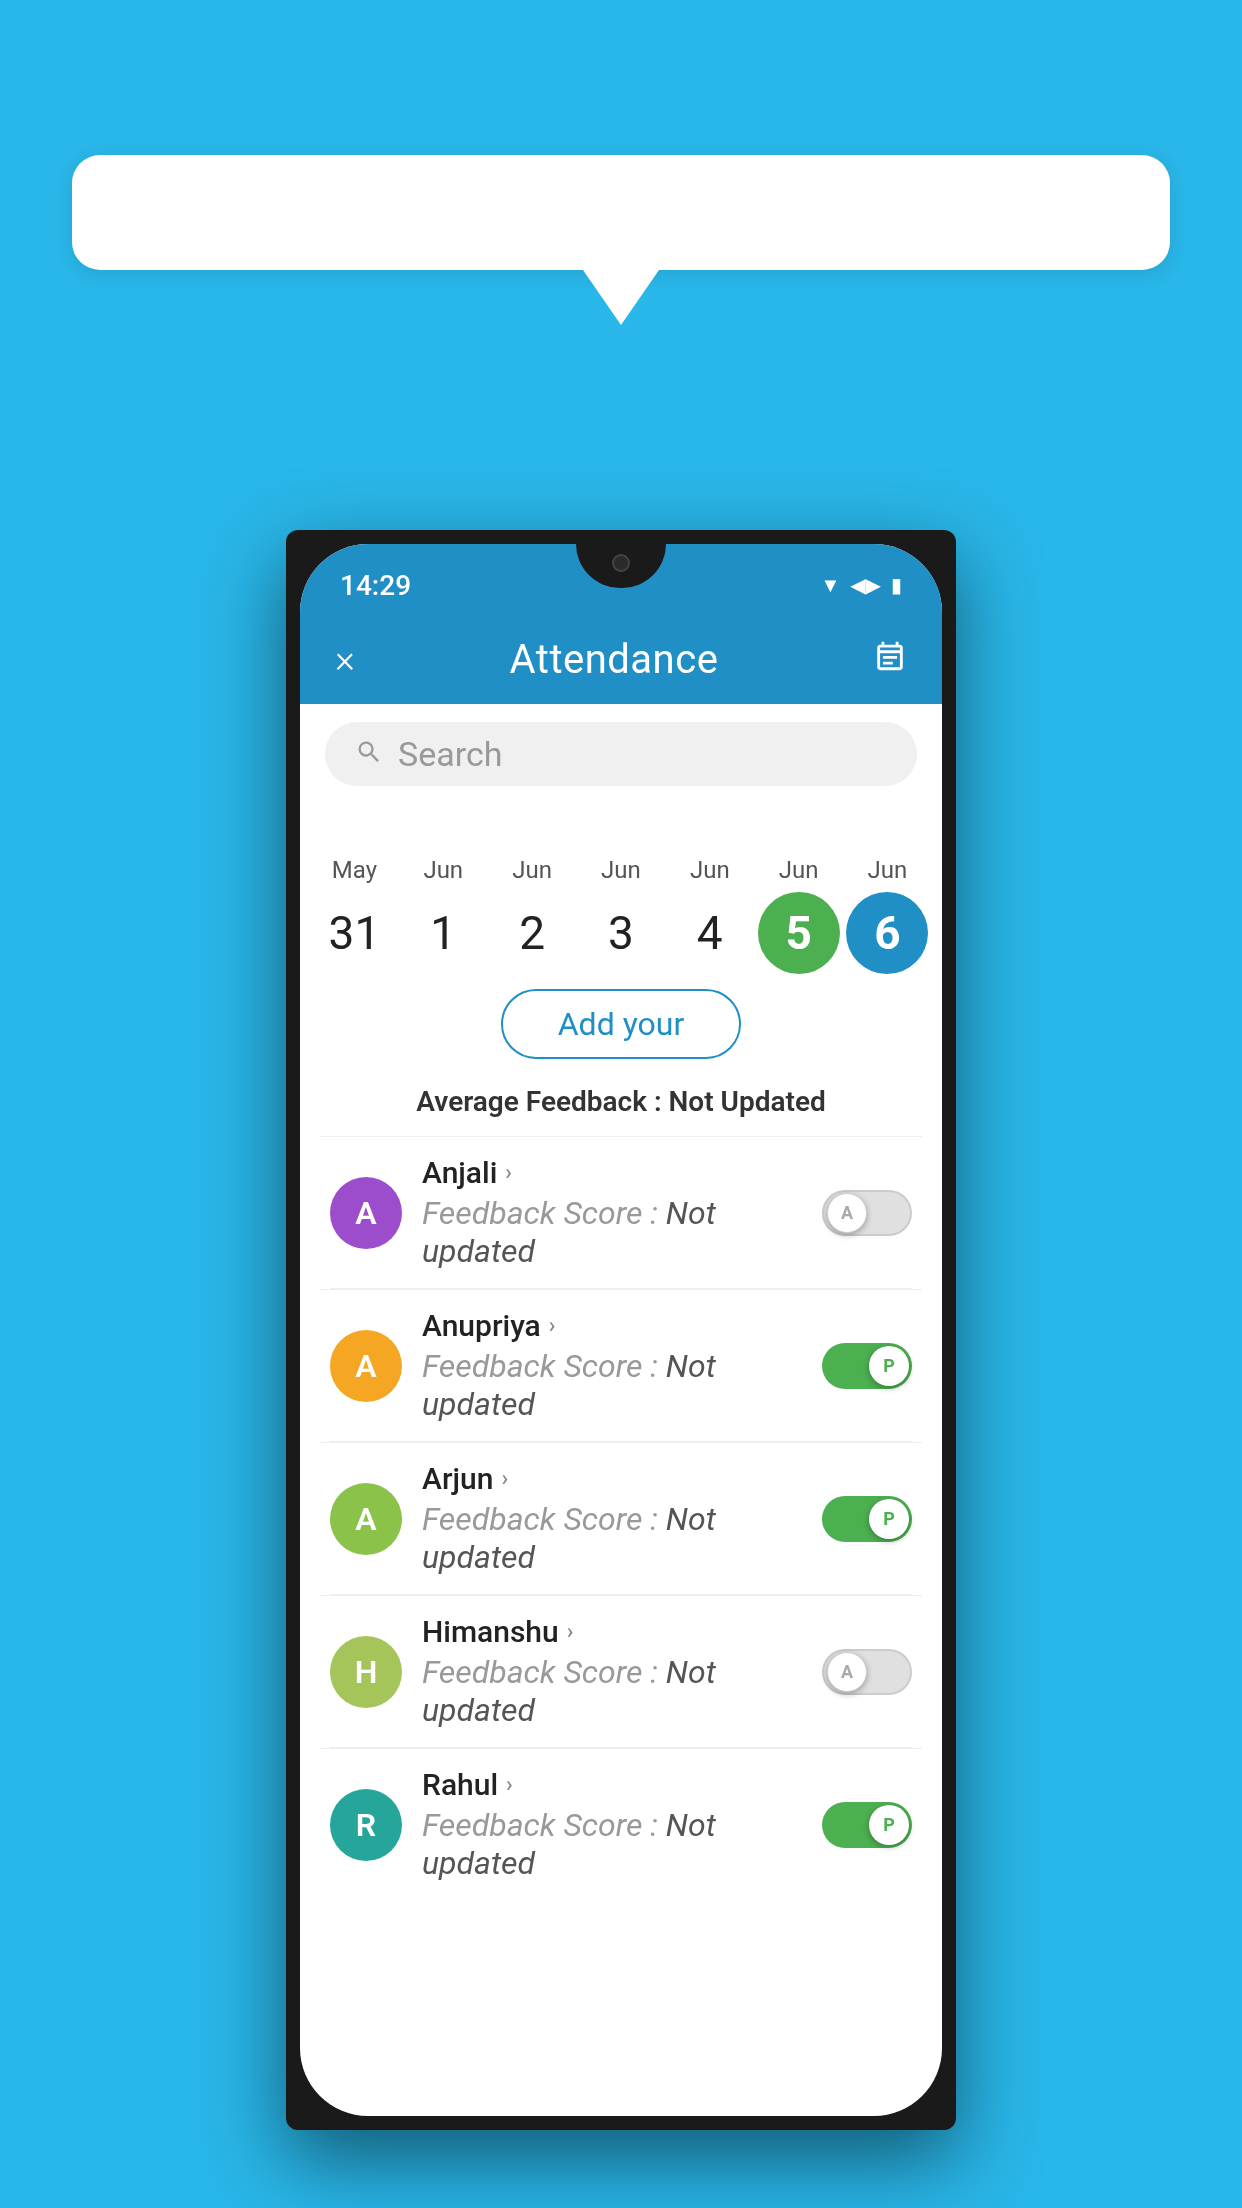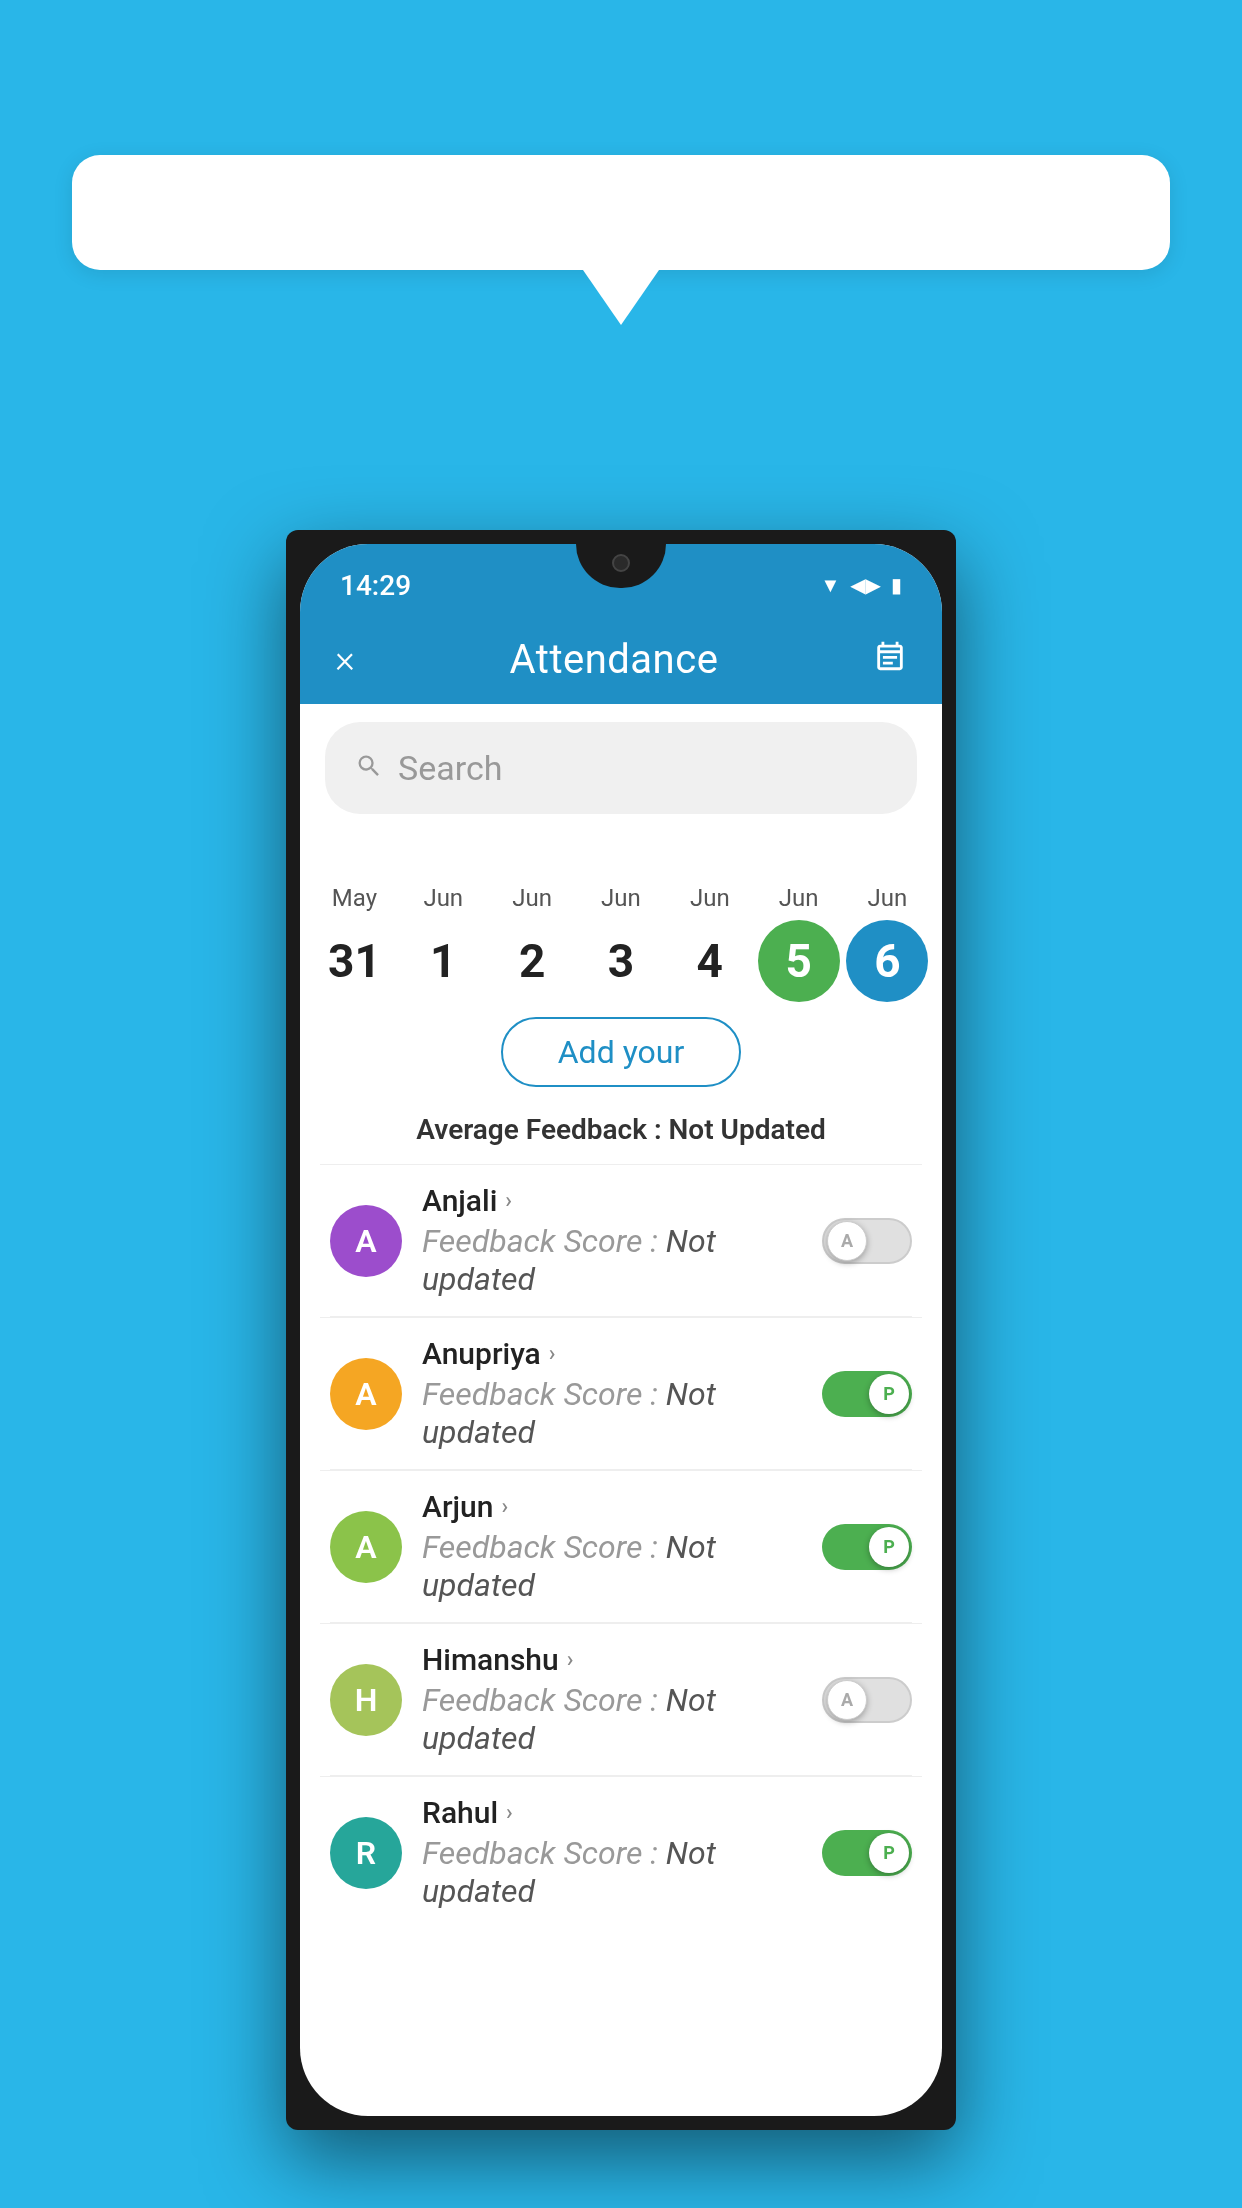--- a/index.html
+++ b/index.html
@@ -170,21 +170,21 @@
       font-size: 40px;
       font-weight: 400;
       letter-spacing: 0.5px;
     }
 
     
     .search-bar {
       background: #f0f0f0;
       margin: 18px 25px 10px 25px;
       border-radius: 35px;
-      height: 92px;
+      height: 64px;
       display: flex;
       align-items: center;
       padding: 0 30px;
       gap: 15px;
     }
 
     .search-text {
       color: #999;
       font-size: 34px;
     }
@@ -208,21 +208,21 @@
     .date-month {
       color: #555;
       font-size: 24px;
       font-weight: 400;
       margin-top: 45px;
     }
 
     .date-num {
       color: #222;
       font-size: 46px;
-      font-weight: 700;
+      font-weight: 400;
       width: 82px;
       height: 82px;
       display: flex;
       align-items: center;
       justify-content: center;
       border-radius: 50%;
     }
 
     .date-num.selected-green {
       background: #4caf50;

